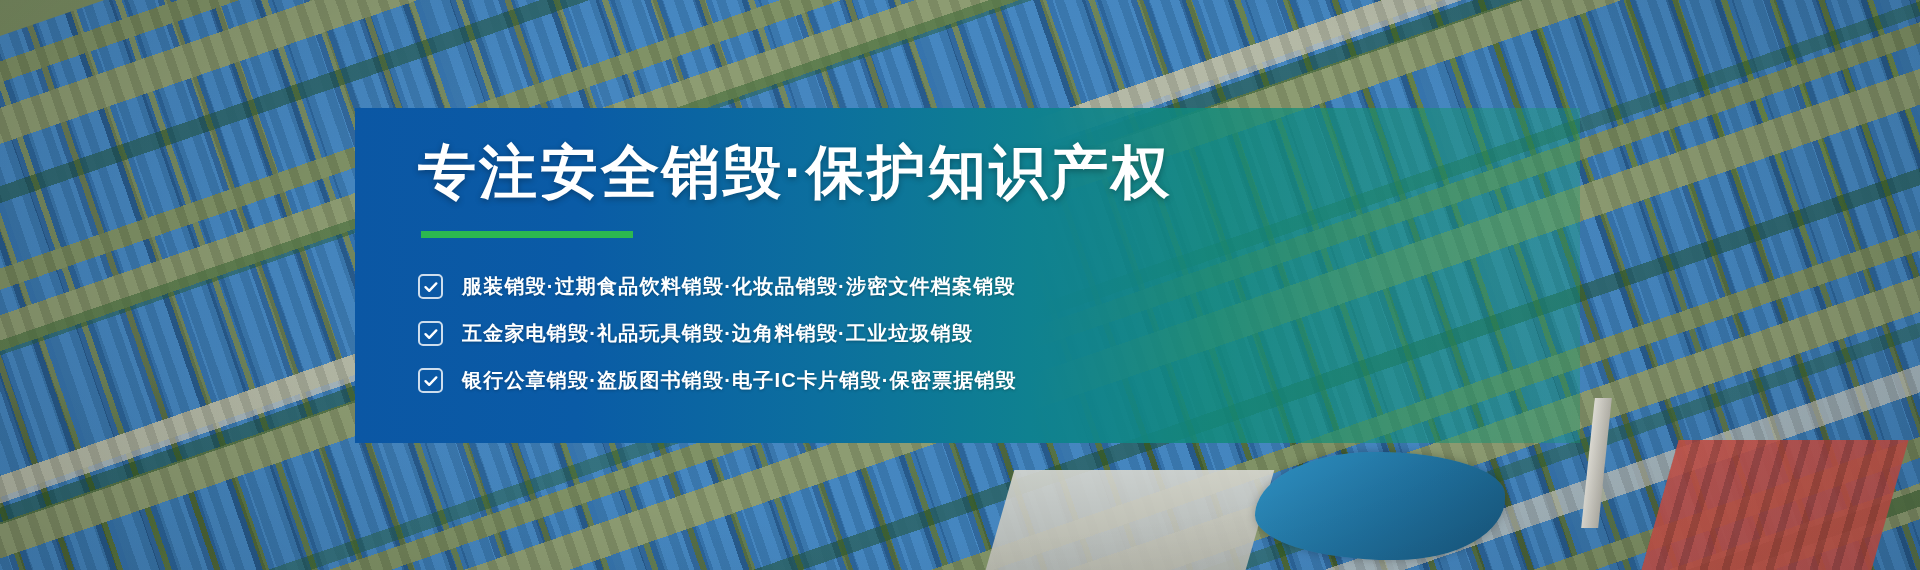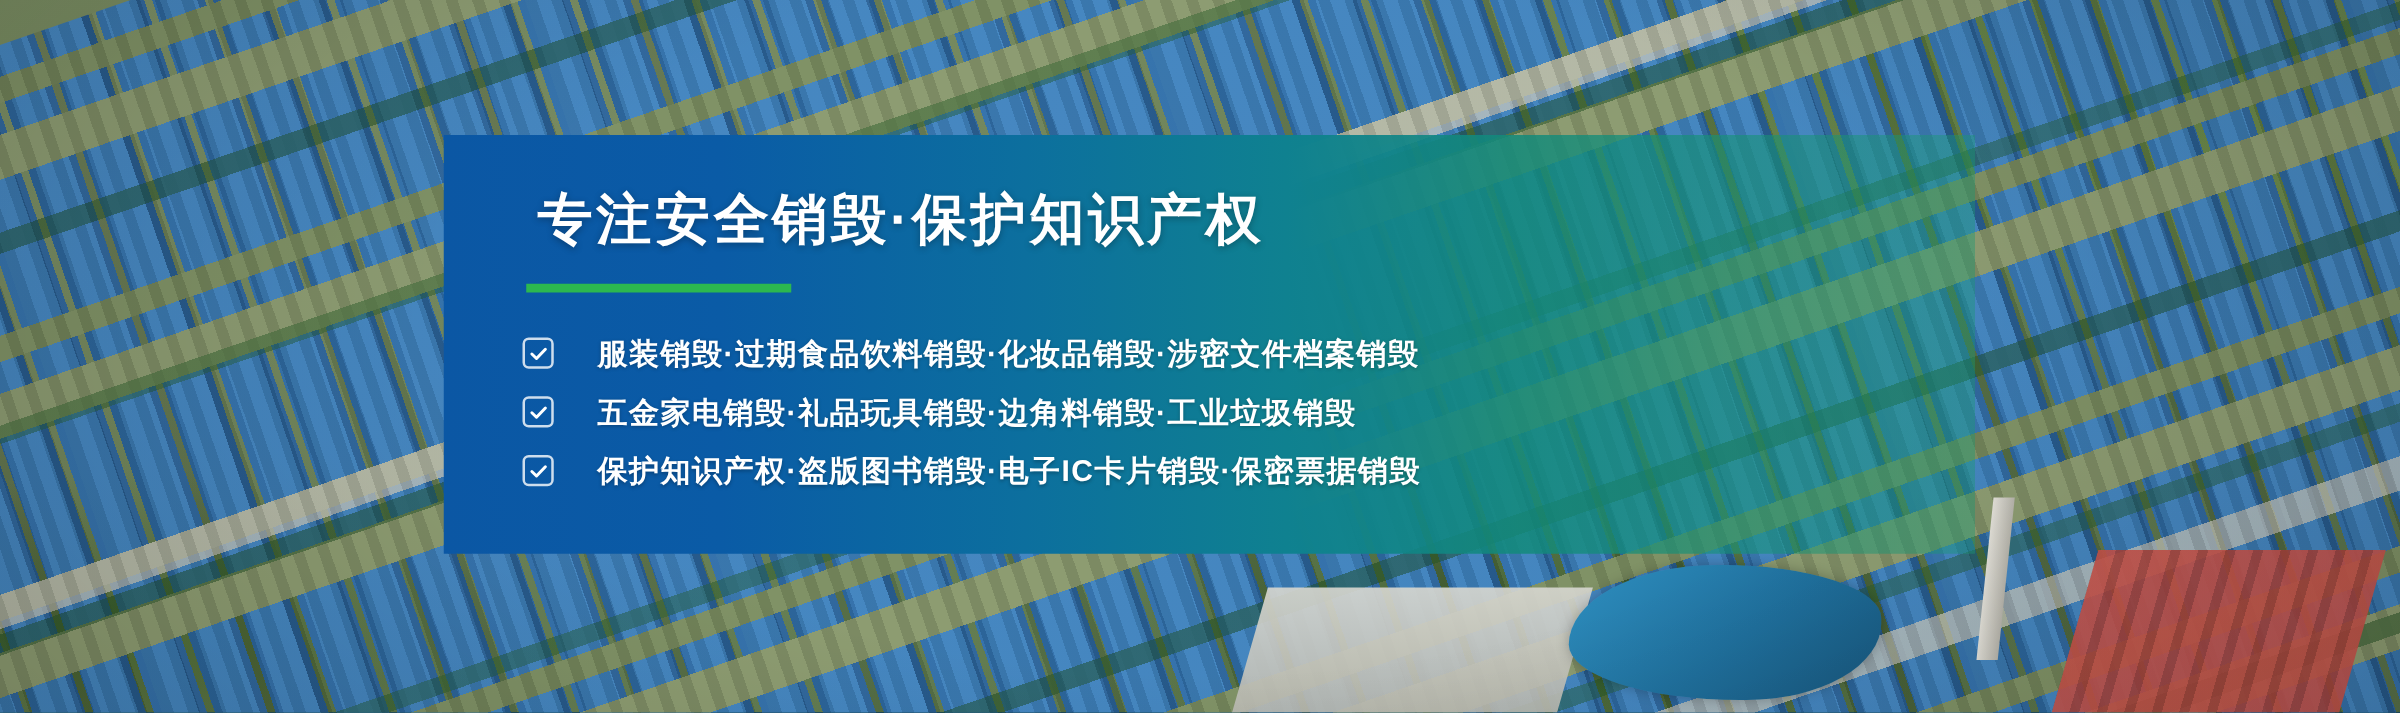--- a/index.html
+++ b/index.html
@@ -154,27 +154,27 @@
 
   .panel-inner {
     position: absolute;
     inset: 0;
     padding: 30px 0 0 63px;
     box-sizing: border-box;
   }
 
   .title {
     color: #ffffff;
-    font-size: 44px;
+    font-size: 58px;
     line-height: 1.16;
     font-weight: bold;
     letter-spacing: 3px;
     white-space: nowrap;
     text-shadow: 0 2px 6px rgba(0,0,0,0.30);
-    margin: 12px;
+    margin: 0;
   }
 
   .divider {
     width: 212px;
     height: 7px;
     background: #2cb84f;
     margin: 26px 0 0 3px;
   }
 
   .list {
@@ -196,26 +196,25 @@
     border-radius: 5px;
     margin-right: 19px;
     display: flex;
     align-items: center;
     justify-content: center;
     box-sizing: border-box;
   }
   .checkbox svg { display: block; }
   .item-text {
     color: #ffffff;
-    font-size: 24px;
+    font-size: 20px;
     font-weight: bold;
     letter-spacing: 1.2px;
     white-space: nowrap;
     text-shadow: 0 1px 3px rgba(0,0,0,0.28);
-    margin-left: 16px;
   }
 </style>
 </head>
 <body>
 
 <div id="banner">
 
   <div class="photo">
     <div class="roofs"></div>
     <div class="roofmask"></div>
@@ -255,21 +254,21 @@
           <span class="item-text">五金家电销毁·礼品玩具销毁·边角料销毁·工业垃圾销毁</span>
         </li>
 
 
         <li class="list-item">
           <span class="checkbox">
             <svg width="16" height="16" viewBox="0 0 16 16" aria-hidden="true">
               <path d="M2.5 8.2 L6.2 11.8 L13.3 4.4" fill="none" stroke="#ffffff" stroke-width="2.4" stroke-linecap="round" stroke-linejoin="round"></path>
             </svg>
           </span>
-          <span class="item-text">保护知识产权·盗版图书销毁·电子IC卡片销毁·保密票据销毁</span>
+          <span class="item-text">银行公章销毁·盗版图书销毁·电子IC卡片销毁·保密票据销毁</span>
         </li>
 
       </ul>
 
     </div>
   </div>
 
 </div>
 
 </body></html>

